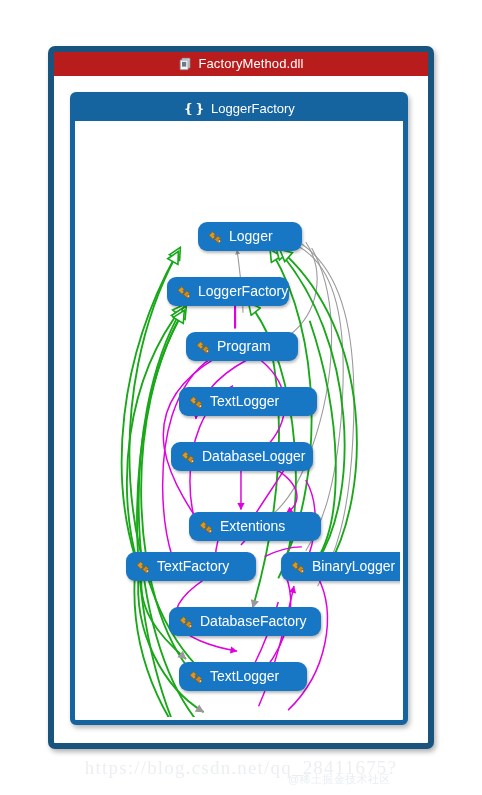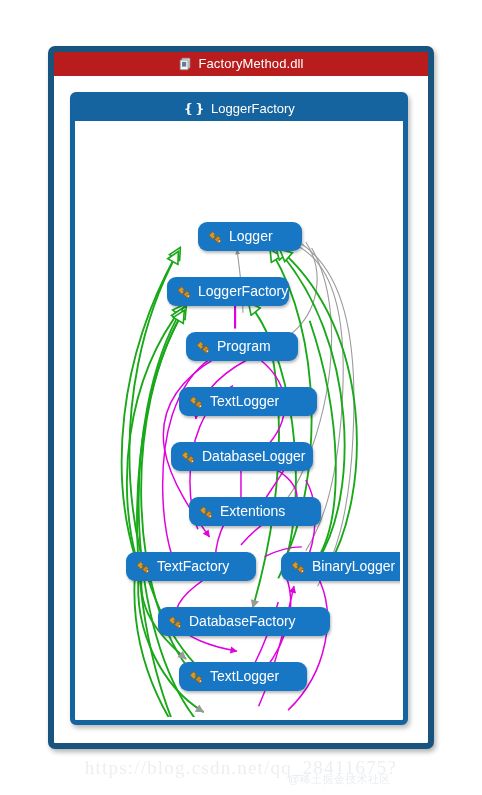--- a/index.html
+++ b/index.html
@@ -198,21 +198,21 @@
             <span class="lbl">TextLogger</span>
           </div>
           <div class="node" style="left: 93px; top: 318px; width: 142px;">
             <svg class="cls-icon" viewBox="0 0 16 16">
               <path d="M2.2 6.1 L5.6 2.7 L8.2 5.3 L6.9 6.6 L8.2 7.9 L5.9 10.2 L2.2 6.5 Z" fill="#d79b2b" stroke="#8a5a10" stroke-width=".8" stroke-linejoin="round"></path>
               <path d="M7.6 10.2 L10.9 6.8 L13.6 9.4 L12.3 10.7 L13.6 12.0 L11.3 14.3 L7.6 10.6 Z" fill="#c98a1e" stroke="#8a5a10" stroke-width=".8" stroke-linejoin="round"></path>
               <circle cx="12.3" cy="12.1" r="1.2" fill="#ffffff" stroke="#8a5a10" stroke-width=".7"></circle>
             </svg>
             <span class="lbl">DatabaseLogger</span>
           </div>
-          <div class="node" style="left: 111px; top: 373px; width: 132px;">
+          <div class="node" style="left: 111px; top: 388px; width: 132px;">
             <svg class="cls-icon" viewBox="0 0 16 16">
               <path d="M2.2 6.1 L5.6 2.7 L8.2 5.3 L6.9 6.6 L8.2 7.9 L5.9 10.2 L2.2 6.5 Z" fill="#d79b2b" stroke="#8a5a10" stroke-width=".8" stroke-linejoin="round"></path>
               <path d="M7.6 10.2 L10.9 6.8 L13.6 9.4 L12.3 10.7 L13.6 12.0 L11.3 14.3 L7.6 10.6 Z" fill="#c98a1e" stroke="#8a5a10" stroke-width=".8" stroke-linejoin="round"></path>
               <circle cx="12.3" cy="12.1" r="1.2" fill="#ffffff" stroke="#8a5a10" stroke-width=".7"></circle>
             </svg>
             <span class="lbl">Extentions</span>
           </div>
           <div class="node" style="left: 48px; top: 428px; width: 130px;">
             <svg class="cls-icon" viewBox="0 0 16 16">
               <path d="M2.2 6.1 L5.6 2.7 L8.2 5.3 L6.9 6.6 L8.2 7.9 L5.9 10.2 L2.2 6.5 Z" fill="#d79b2b" stroke="#8a5a10" stroke-width=".8" stroke-linejoin="round"></path>
@@ -222,21 +222,21 @@
             <span class="lbl">TextFactory</span>
           </div>
           <div class="node" style="left: 203px; top: 428px; width: 142px;">
             <svg class="cls-icon" viewBox="0 0 16 16">
               <path d="M2.2 6.1 L5.6 2.7 L8.2 5.3 L6.9 6.6 L8.2 7.9 L5.9 10.2 L2.2 6.5 Z" fill="#d79b2b" stroke="#8a5a10" stroke-width=".8" stroke-linejoin="round"></path>
               <path d="M7.6 10.2 L10.9 6.8 L13.6 9.4 L12.3 10.7 L13.6 12.0 L11.3 14.3 L7.6 10.6 Z" fill="#c98a1e" stroke="#8a5a10" stroke-width=".8" stroke-linejoin="round"></path>
               <circle cx="12.3" cy="12.1" r="1.2" fill="#ffffff" stroke="#8a5a10" stroke-width=".7"></circle>
             </svg>
             <span class="lbl">BinaryLogger</span>
           </div>
-          <div class="node" style="left: 80px; top: 483px; width: 172px;">
+          <div class="node" style="left: 91px; top: 483px; width: 152px;">
             <svg class="cls-icon" viewBox="0 0 16 16">
               <path d="M2.2 6.1 L5.6 2.7 L8.2 5.3 L6.9 6.6 L8.2 7.9 L5.9 10.2 L2.2 6.5 Z" fill="#d79b2b" stroke="#8a5a10" stroke-width=".8" stroke-linejoin="round"></path>
               <path d="M7.6 10.2 L10.9 6.8 L13.6 9.4 L12.3 10.7 L13.6 12.0 L11.3 14.3 L7.6 10.6 Z" fill="#c98a1e" stroke="#8a5a10" stroke-width=".8" stroke-linejoin="round"></path>
               <circle cx="12.3" cy="12.1" r="1.2" fill="#ffffff" stroke="#8a5a10" stroke-width=".7"></circle>
             </svg>
             <span class="lbl">DatabaseFactory</span>
           </div>
           <div class="node" style="left: 101px; top: 538px; width: 128px;">
             <svg class="cls-icon" viewBox="0 0 16 16">
               <path d="M2.2 6.1 L5.6 2.7 L8.2 5.3 L6.9 6.6 L8.2 7.9 L5.9 10.2 L2.2 6.5 Z" fill="#d79b2b" stroke="#8a5a10" stroke-width=".8" stroke-linejoin="round"></path>

